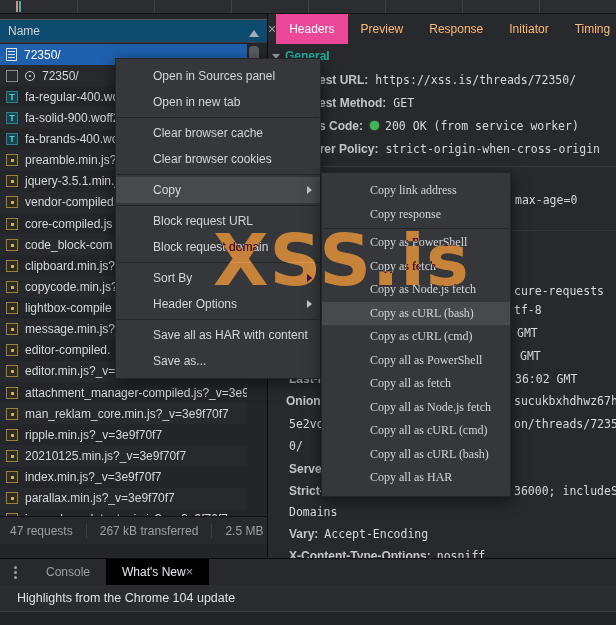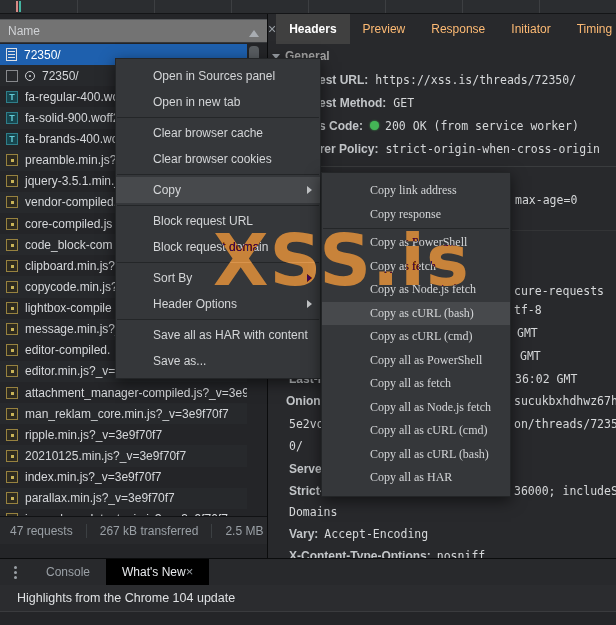--- a/index.html
+++ b/index.html
@@ -16,21 +16,21 @@
   
   .overview-strip { position:absolute; left:0; top:0; width:616px; height:14px;
     background:#2b2d30; border-bottom:1px solid #141517; }
   .overview-strip .gridline { position:absolute; top:0; width:1px; height:13px; background:#3d3f42; }
   .tick-red  { position:absolute; left:16px; top:1px; width:2px; height:11px; background:#d98a85; }
   .tick-teal { position:absolute; left:19px; top:1px; width:2px; height:11px; background:#43b3a0; }
 
   
   .left-panel { position:absolute; left:0; top:14px; width:267px; height:516px; background:#242528; }
   .name-header { position:absolute; left:0; top:5px; width:267px; height:24px;
-    background:#737373; border-top:1px solid #56585b; border-bottom:1px solid #37393c;
+    background:#0c4a6e; border-top:1px solid #56585b; border-bottom:1px solid #37393c;
     line-height:22px; padding-left:8px; color:#d0d2d5; }
   .file-list { position:absolute; left:0; top:30px; width:247px; height:486px; overflow:hidden; }
   .file-row { height:21.13px; display:flex; align-items:center; padding-left:6px; white-space:nowrap; overflow:hidden; }
   .file-row:nth-child(even) { background:#27292c; }
   .file-row.selected { background:#1e60ae; color:#ffffff; }
   .file-row .fname { margin-left:7px; }
 
   .ic { flex:0 0 auto; display:inline-block; }
   .icon-script { width:12px; height:12px; background:#2e2b20; border:1px solid #97823f; position:relative; }
   .icon-script::after { content:""; position:absolute; left:4px; top:4px; width:3px; height:3px; background:#c9b458; }
@@ -58,23 +58,23 @@
     color:#9aa0a6; white-space:nowrap; overflow:hidden; padding-left:10px; }
   .status-item { padding-right:13px; }
   .status-item + .status-item { border-left:1px solid #3c4043; padding-left:13px; }
 
   
   .right-panel { position:absolute; left:267px; top:14px; width:349px; height:546px;
     background:#28292c; border-left:1px solid #0b0c0d; }
   .detail-tabs { position:absolute; left:0; top:0; width:349px; height:30px; display:flex; align-items:stretch; }
   .tab-close { width:30px; color:#9aa0a6; font-size:14px; display:flex; align-items:center; justify-content:center; }
   .dtab { padding:0 13px; line-height:30px; color:#fdba74; }
-  .dtab.active { background:#404040; color:#ffffff;font-weight:bold; }
+  .dtab.active { background:#ec4899; color:#ffffff; }
   .section-line { position:absolute; background:#3a3c3e; height:1px; }
-  .general-head { position:absolute; left:4px; top:35px; display:flex; align-items:center; color:#a3a3a3; font-weight:bold; }
+  .general-head { position:absolute; left:4px; top:35px; display:flex; align-items:center; color:#14b8a6; font-weight:bold; }
   .tri-down { width:0; height:0; border-left:4px solid transparent; border-right:4px solid transparent;
     border-top:5px solid #9aa0a6; margin-right:5px; }
   .general-rows { position:absolute; left:21px; top:54px; width:328px; }
   .gen-row { height:23px; display:flex; align-items:center; white-space:nowrap; }
   .hdr-label { font-weight:bold; color:#c2c5c8; margin-right:7px; }
   .hdr-value { color:#d6d8da; }
   .dot-green { display:inline-block; width:9px; height:9px; border-radius:50%; background:#44b556; margin-right:6px;
     box-shadow:0 0 2px #44b556; }
   .frag { position:absolute; white-space:nowrap; }
   .frag .hdr-label { margin-right:6px; }

